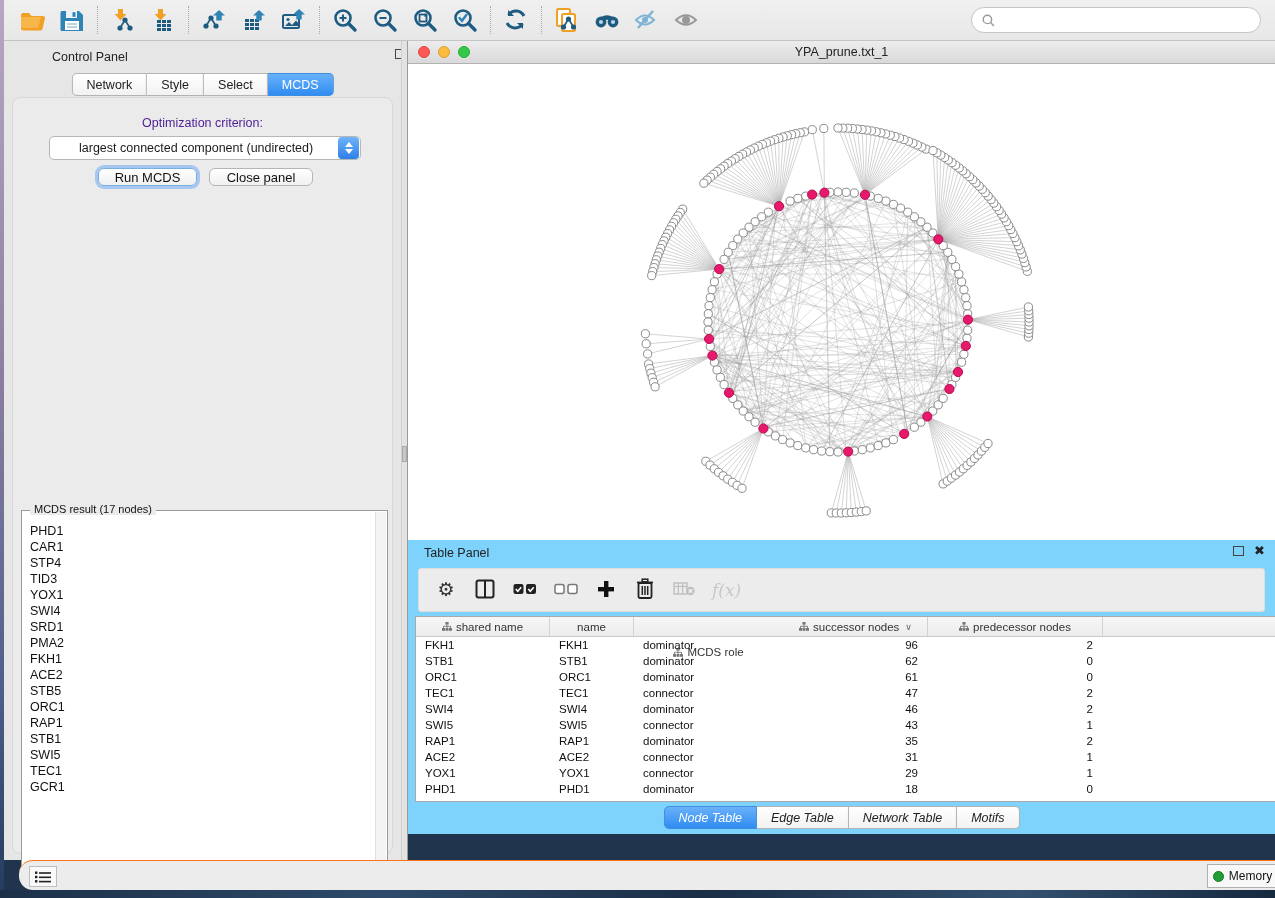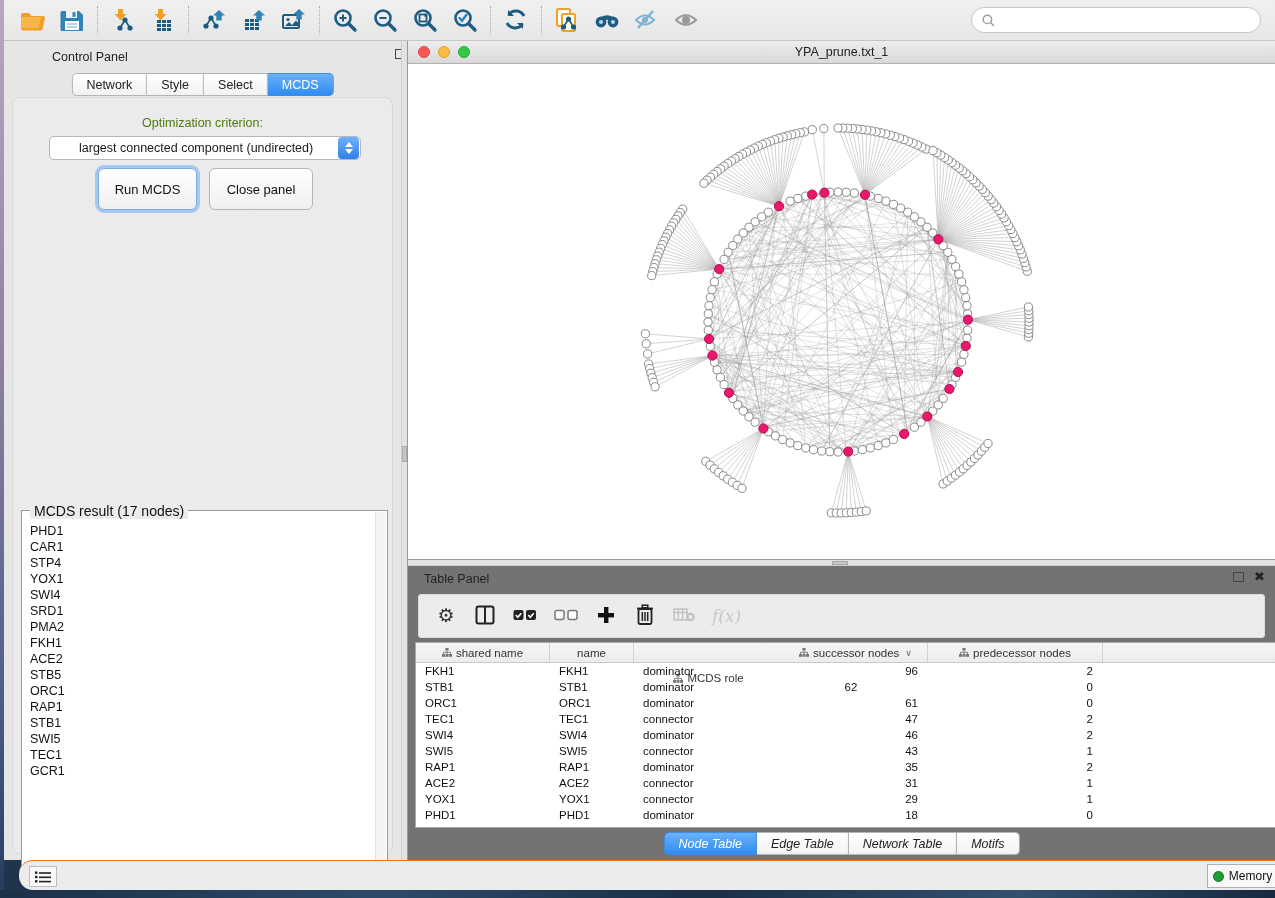--- a/index.html
+++ b/index.html
@@ -34,39 +34,39 @@
   #cp-tabs { position:absolute; left:50%; transform:translateX(-50%); top:32px; display:flex; height:23px; }
   .seg { border:1px solid #b3b3b3; background:linear-gradient(#ffffff,#f2f2f2); color:#222;
     font-size:12.5px; display:flex; align-items:center; justify-content:center; padding:0 14px;
     border-left-width:0; }
   .seg:first-child { border-left-width:1px; border-radius:5px 0 0 5px; }
   .seg:last-child { border-radius:0 5px 5px 0; }
   .seg.active { background:linear-gradient(#6ab1f9,#2f8cf2); color:#fff; border-color:#3d8ede; }
 
   #cp-content { position:absolute; left:8px; top:56px; width:381px; height:757px;
     background:#ebebeb; border:1px solid #d8d8d8; border-radius:8px; }
-  #opt-label { position:absolute; top:18px; width:100%; text-align:center; font-size:12.5px; color:#4d7c0f; }
+  #opt-label { position:absolute; top:18px; width:100%; text-align:center; font-size:12.5px; color:#4c1d95; }
   #criterion-select { position:absolute; left:36px; top:38px; width:312px; height:24px; background:#fff;
     border:1px solid #b7b7b7; border-radius:5px; display:flex; align-items:center; }
   #criterion-select .val { flex:1; padding-left:9px; font-size:12.5px; white-space:nowrap;margin-left:20px; }
   .stepper { width:21px; height:22px; margin-right:1px; border-radius:4px;
     background:linear-gradient(#6fb3fa,#2f7fe8); display:flex; flex-direction:column;
     align-items:center; justify-content:center; gap:2px; }
   .tri-up { width:0; height:0; border-left:4px solid transparent; border-right:4px solid transparent; border-bottom:5px solid #fff; }
   .tri-dn { width:0; height:0; border-left:4px solid transparent; border-right:4px solid transparent; border-top:5px solid #fff; }
-  .cp-btn { position:absolute; top:70px; height:42px; background:linear-gradient(#ffffff,#f0f0f0);
+  .cp-btn { position:absolute; top:70px; height:18px; background:linear-gradient(#ffffff,#f0f0f0);
     border:1px solid #b5b5b5; border-radius:6px; font-size:13px; color:#111;
     display:flex; align-items:center; justify-content:center;text-align:center; }
   #run-btn { left:85px; width:99px; border-color:#7aaede; box-shadow:0 0 0 3px rgba(110,170,245,.55); }
   #closepanel-btn { left:196px; width:104px; }
 
   #result-box { position:absolute; left:8px; top:412px; width:367px; height:369px;
     border:1px solid #9a9a9a; background:#fff; }
   #result-legend { position:absolute; left:8px; top:-8px; background:#ebebeb; padding:0 4px;
-    font-size:14px; color:#111; }
+    font-size:11px; color:#111; }
   #result-list { position:absolute; left:0; top:8px; bottom:0; right:12px; overflow:hidden;
     padding:4px 0 0 8px; }
   .result-item { font-size:12.5px; line-height:16px; color:#111; }
   #result-scroll { position:absolute; right:1px; top:1px; bottom:1px; width:11px; background:#f4f4f4; border-left:1px solid #e0e0e0; }
 
   
   #v-splitter { left:401px; top:41px; width:7px; height:819px; background:#e2e2e2;
     border-left:1px solid #cfcfcf; border-right:1px solid #9a9a9a; }
   #v-grip { position:absolute; top:405px; left:0px; width:5px; height:16px; background:#c6c6c6; border:1px solid #aaa; }
   #h-splitter { left:408px; top:559px; width:867px; height:7px; background:#e2e2e2; border-top:1px solid #9a9a9a; border-bottom:1px solid #cfcfcf; }
@@ -77,21 +77,21 @@
   #net-titlebar { position:absolute; left:0; top:0; width:100%; height:23px;
     background:linear-gradient(#ededed,#d9d9d9); border-bottom:1px solid #b2b2b2; }
   .light { position:absolute; top:5px; width:12px; height:12px; border-radius:50%; }
   #light-red { left:10px; background:#fc5753; border:1px solid #df4744; }
   #light-yellow { left:30px; background:#fdbc40; border:1px solid #de9f34; }
   #light-green { left:50px; background:#33c748; border:1px solid #27aa35; }
   #net-title { position:absolute; width:100%; top:4px; text-align:center; font-size:12.5px; color:#222; }
   #net-canvas { position:absolute; left:0; top:23px; width:865px; height:494px; background:#fff; }
 
   
-  #table-panel { left:408px; top:566px; width:867px; height:294px; background:#737373; }
+  #table-panel { left:408px; top:540px; width:867px; height:294px; background:#7dd3fc; }
   #tp-title { position:absolute; left:16px; top:6px; font-size:12.5px; color:#222; }
   #tp-toolbar { position:absolute; left:10px; top:28px; width:847px; height:44px;
     background:#ececec; border:1px solid #dcdcdc; border-radius:3px; display:flex; align-items:center; gap:17px; padding-left:16px; }
   .tp-icon { display:flex; align-items:center; justify-content:center; min-width:22px; height:24px; }
   .disabled { opacity:.45; }
   #fx-label { font-family:"DejaVu Serif",serif; font-style:italic; font-size:17px; color:#999; }
 
   #node-table { position:absolute; left:7px; top:76px; width:948px; height:186px; background:#fff; border:1px solid #a9a9a9; }
   #nt-header { position:absolute; left:0; top:0; height:20px; width:100%; background:linear-gradient(#f6f6f6,#ececec); border-bottom:1px solid #c9c9c9; display:flex; }
   .hcell { border-right:1px solid #d2d2d2; display:flex; align-items:center; justify-content:center; gap:4px;
@@ -306,20 +306,21 @@
         </span>
     </div>
     <div class="cp-btn" id="run-btn">Run MCDS</div>
     <div class="cp-btn" id="closepanel-btn">Close panel</div>
     <div id="result-box">
       <span id="result-legend">MCDS result (17 nodes)</span>
       <div id="result-list">
           <div class="result-item">PHD1</div>
           <div class="result-item">CAR1</div>
           <div class="result-item">STP4</div>
+          <div class="result-item">TID3</div>
           <div class="result-item">YOX1</div>
           <div class="result-item">SWI4</div>
           <div class="result-item">SRD1</div>
           <div class="result-item">PMA2</div>
           <div class="result-item">FKH1</div>
           <div class="result-item">ACE2</div>
           <div class="result-item">STB5</div>
           <div class="result-item">ORC1</div>
           <div class="result-item">RAP1</div>
           <div class="result-item">STB1</div>
@@ -1166,21 +1167,21 @@
           <div class="tcell left" style="width: 134px;">FKH1</div>
           <div class="tcell left" style="width: 84px;">FKH1</div>
           <div class="tcell left" style="width: 150px;">dominator</div>
           <div class="tcell num" style="width: 144px;">96</div>
           <div class="tcell num" style="width: 175px;">2</div>
         </div>
         <div class="trow">
           <div class="tcell left" style="width: 134px;">STB1</div>
           <div class="tcell left" style="width: 84px;">STB1</div>
           <div class="tcell left" style="width: 150px;">dominator</div>
-          <div class="tcell num" style="width: 144px; text-align: center;">62</div>
+          <div class="tcell num" style="width: 144px;">62</div>
           <div class="tcell num" style="width: 175px;">0</div>
         </div>
         <div class="trow">
           <div class="tcell left" style="width: 134px;">ORC1</div>
           <div class="tcell left" style="width: 84px;">ORC1</div>
           <div class="tcell left" style="width: 150px;">dominator</div>
           <div class="tcell num" style="width: 144px;">61</div>
           <div class="tcell num" style="width: 175px;">0</div>
         </div>
         <div class="trow">

